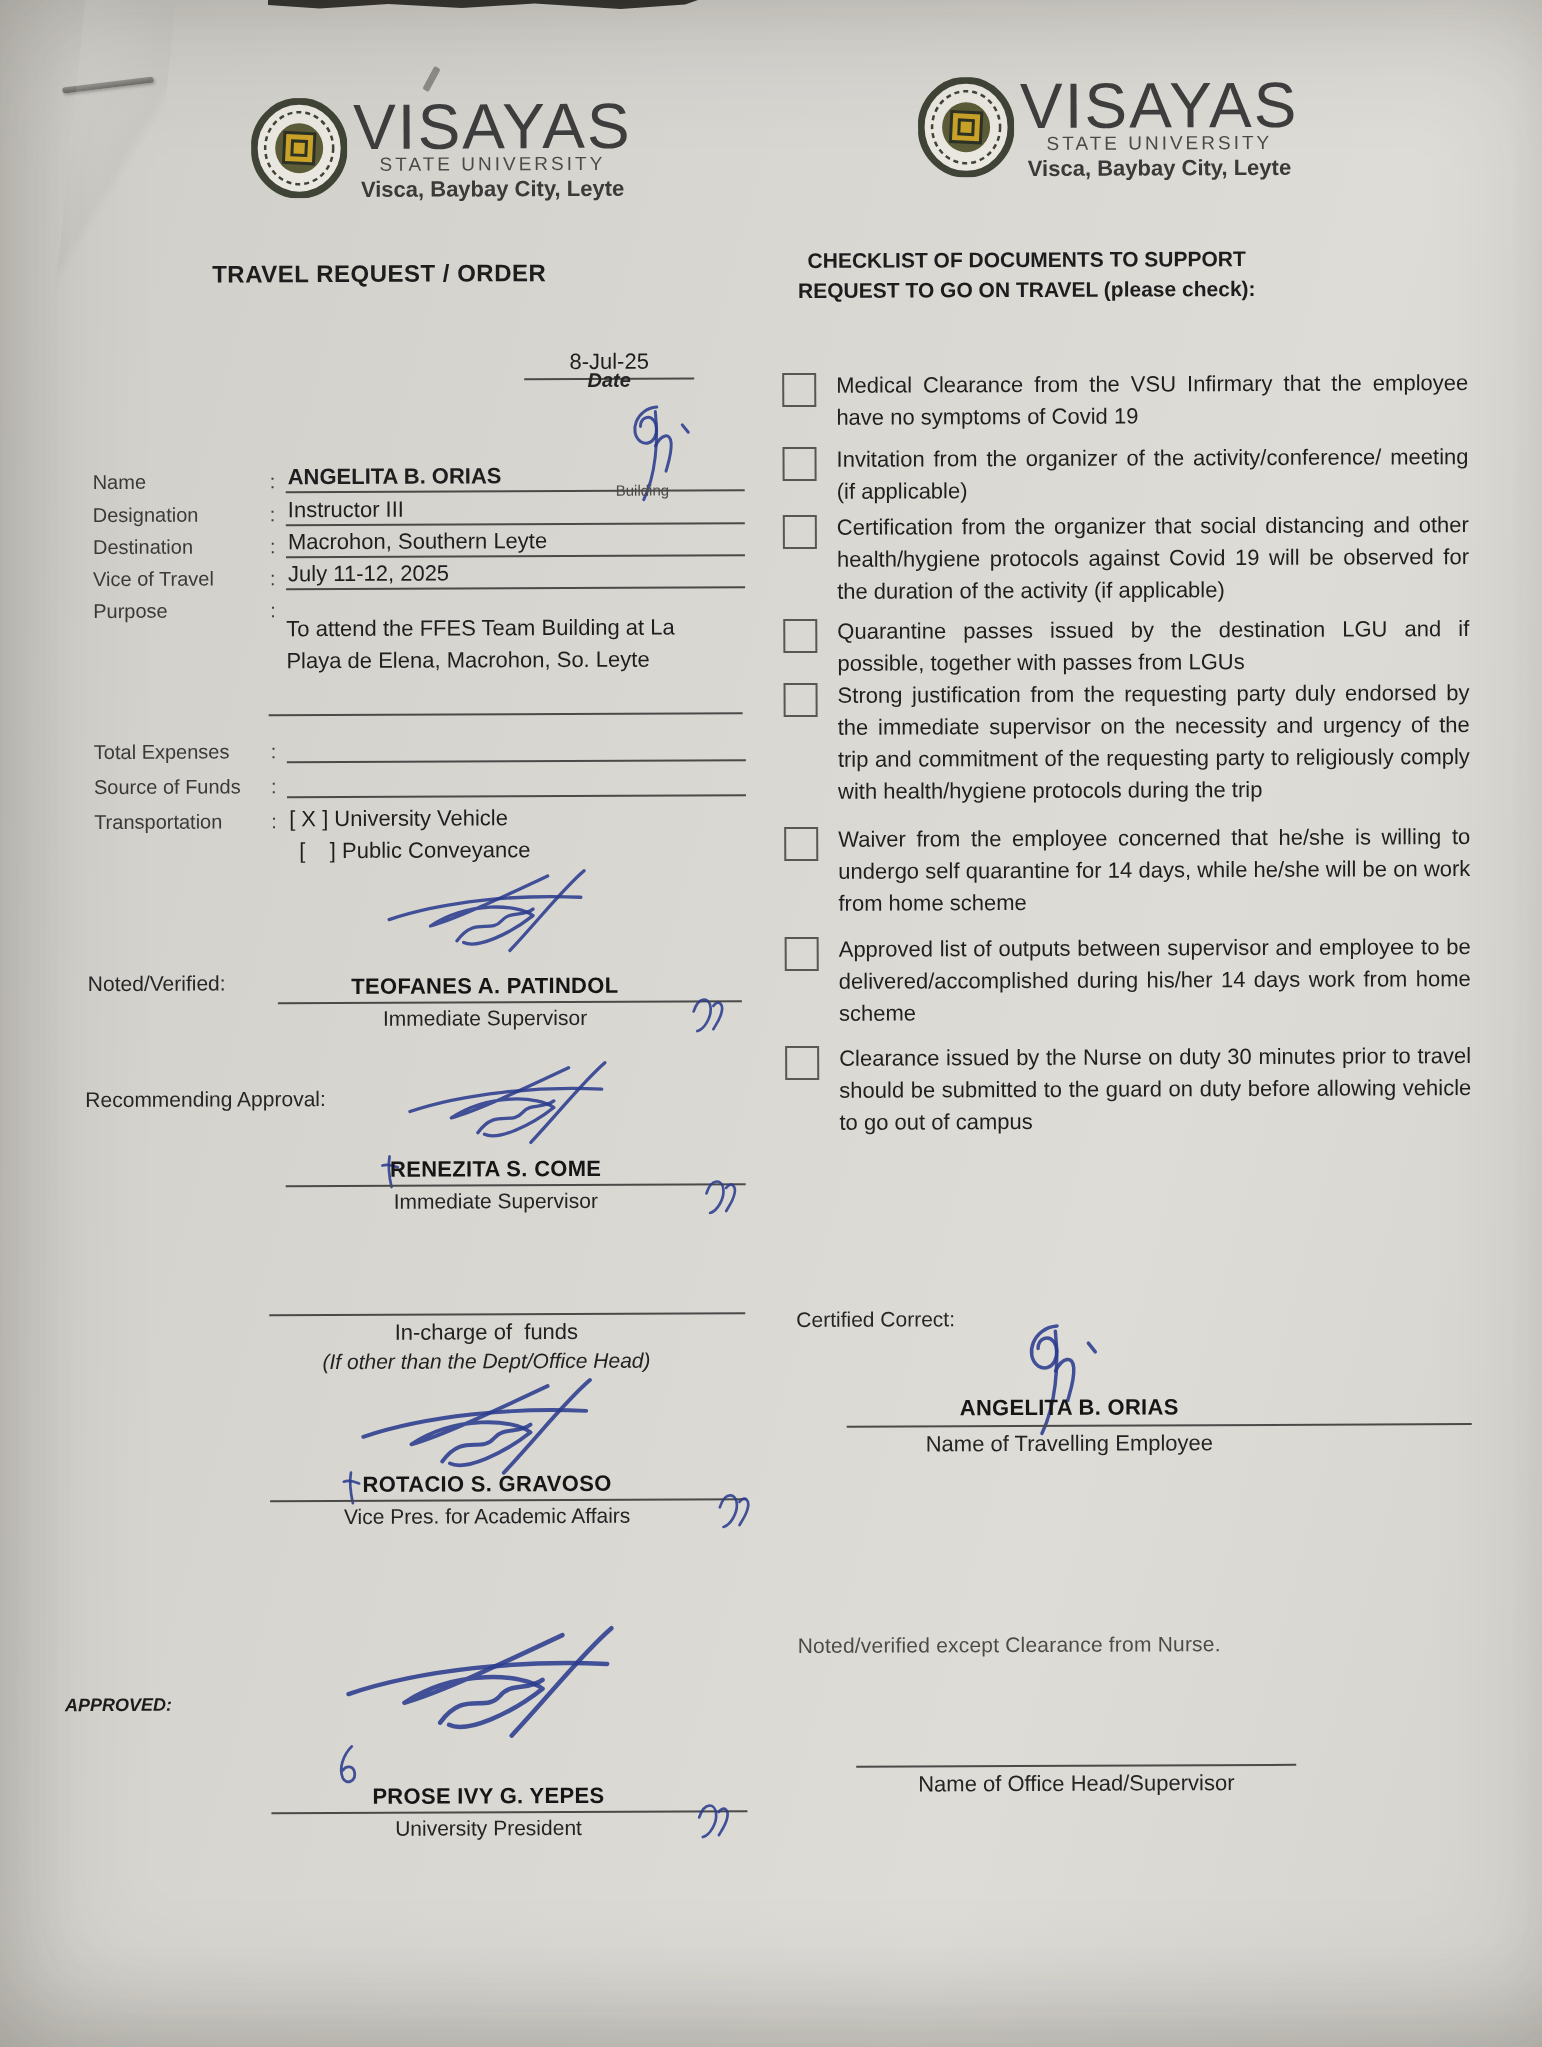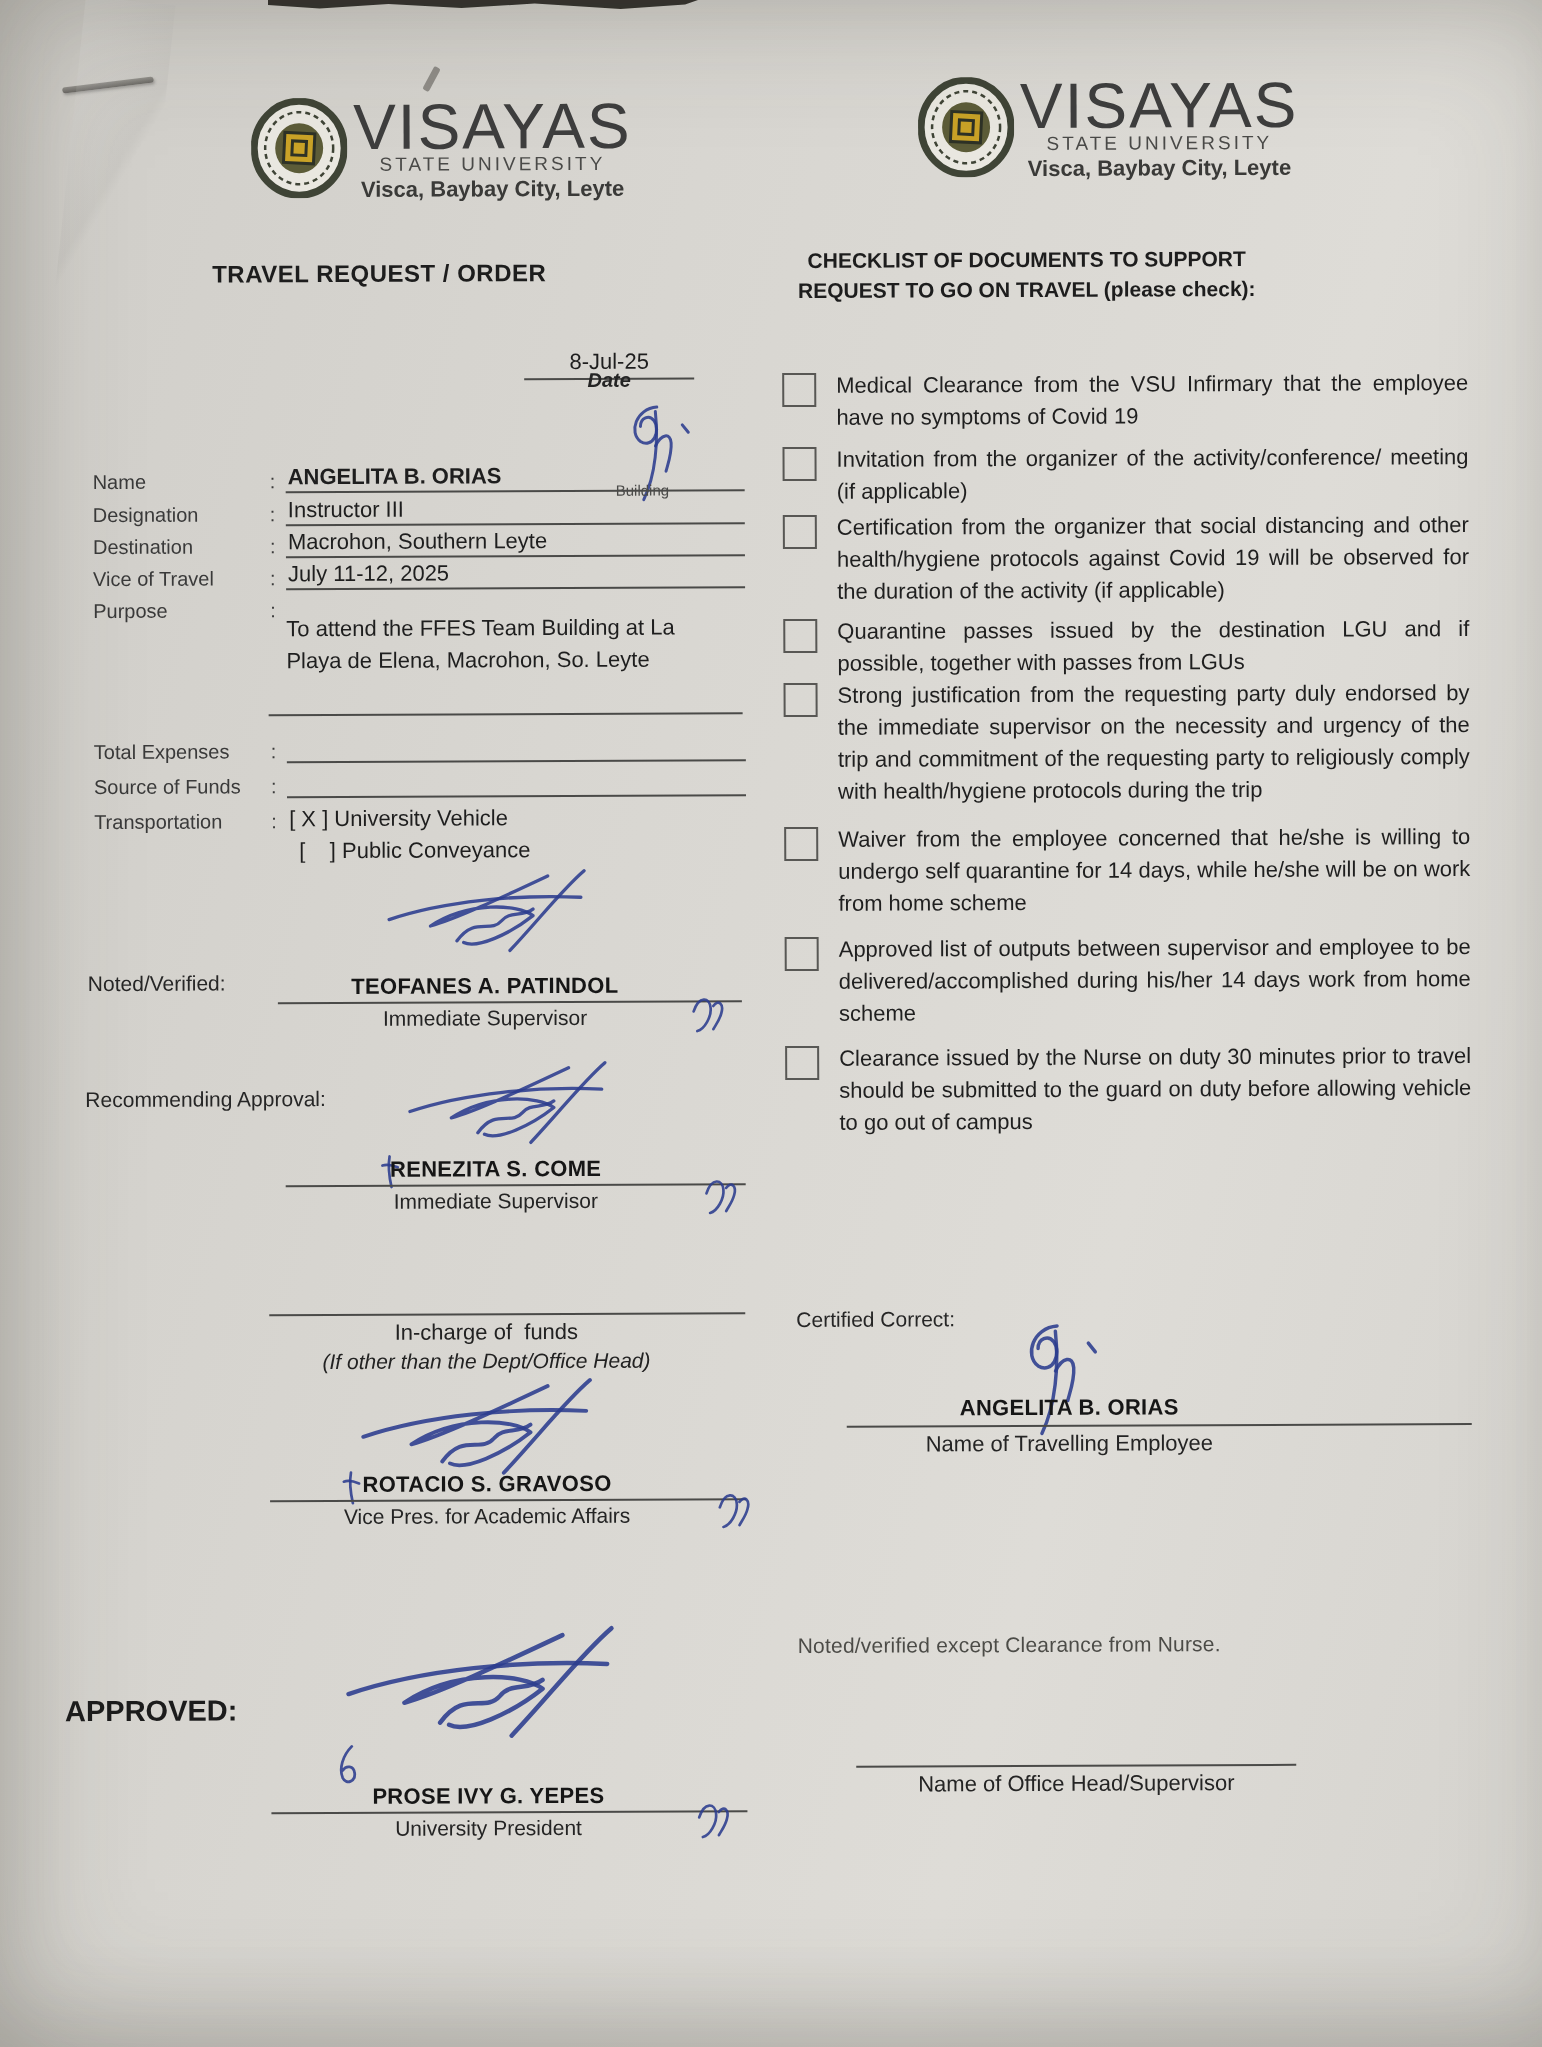--- a/index.html
+++ b/index.html
@@ -212,21 +212,21 @@
         <path d="M4 13 C10 11 16 13 21 15"></path>
     </svg>
     <div class="abs name center" style="left:250px;top:1470px;width:470px;">ROTACIO S. GRAVOSO</div>
     <div class="abs sigline" style="left:268px;top:1498px;width:476px;"></div>
     <div class="abs role center" style="left:250px;top:1503px;width:470px;">Vice Pres. for Academic Affairs</div>
     <svg class="ink thin abs" style="left:712px;top:1482px;" width="40" height="50" viewBox="0 0 44 56">
       <path d="M6 28 C12 10 24 12 25 24 C26 34 18 48 10 50"></path>
         <path d="M28 22 C34 14 40 20 37 30 C35 38 30 44 28 48"></path>
     </svg>
 
-    <div class="abs bold" style="left:62px;top:1692px;font-size:29px;color:#1c1c1c;">APPROVED:</div>
+    <div class="abs bold" style="left:62px;top:1692px;font-size:18px;color:#1c1c1c;font-style:italic;">APPROVED:</div>
     <svg class="ink abs" style="left:330px;top:1612px;" width="290" height="158" viewBox="0 0 260 130">
       <path d="M14 66 C80 44 170 36 246 40"></path>
       <path d="M206 14 C150 40 94 66 64 74 C110 44 170 48 188 62 C160 84 120 102 104 94"></path>
       <path d="M96 92 C118 62 136 84 150 68 C160 56 174 64 188 54"></path>
       <path d="M160 104 C196 66 224 30 250 8"></path>
     </svg>
     <svg class="ink thin abs" style="left:332px;top:1740px;" width="24" height="44" viewBox="0 0 26 46">
       <path d="M18 4 C8 14 4 28 8 38 C12 46 22 42 21 33 C20 25 12 24 8 30"></path>
     </svg>
     <div class="abs name center" style="left:250px;top:1782px;width:470px;">PROSE IVY G. YEPES</div>

